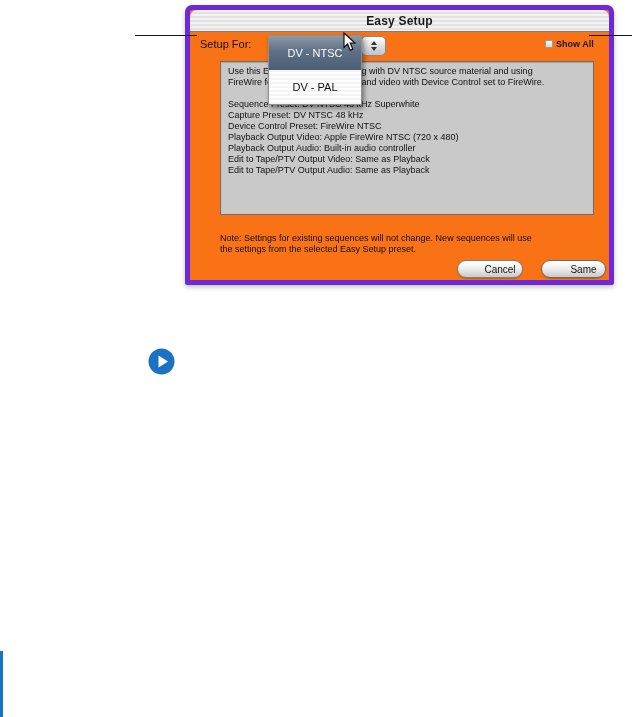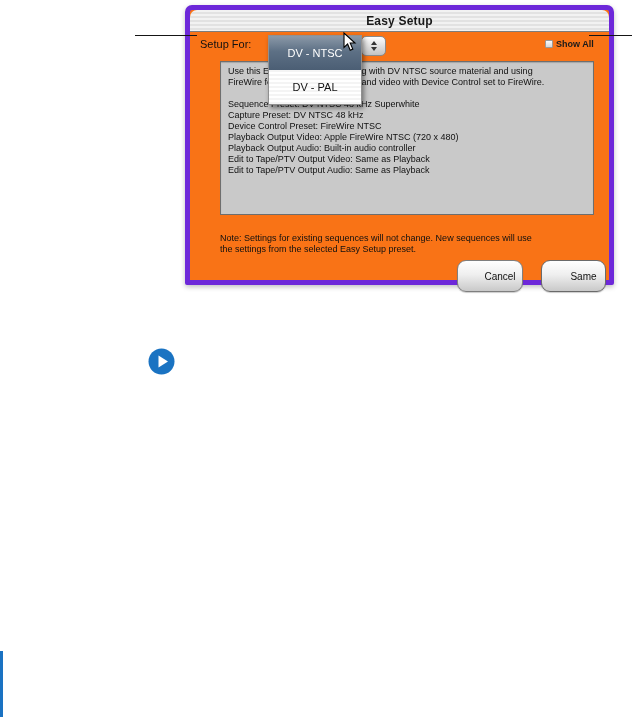--- a/index.html
+++ b/index.html
@@ -84,21 +84,21 @@
     white-space:pre-line;
   }
 
   .note {
     position:absolute; left:30px; top:211px; width:368px;
     font-size:9px; line-height:11px; color:#101010; white-space:pre-line;margin-top:12px;
   }
 
   
   .btn {
-    position:absolute; top:250px; height:32px; border-radius:9px;
+    position:absolute; top:250px; height:18px; border-radius:9px;
     background:linear-gradient(180deg,#ffffff 0%,#efefef 45%,#c9c9c9 100%);
     border:1px solid #7f7f7f;
     display:flex; align-items:center; justify-content:center;
     font-size:10px; color:#111; cursor:default;
     box-shadow:0 1px 1px rgba(0,0,0,0.2);
     padding-left:20px;
   }
   .btn-cancel { left:267px; width:66px; }
   .btn-setup  { left:351px; width:65px; border-color:#6a6a6a; }
 

